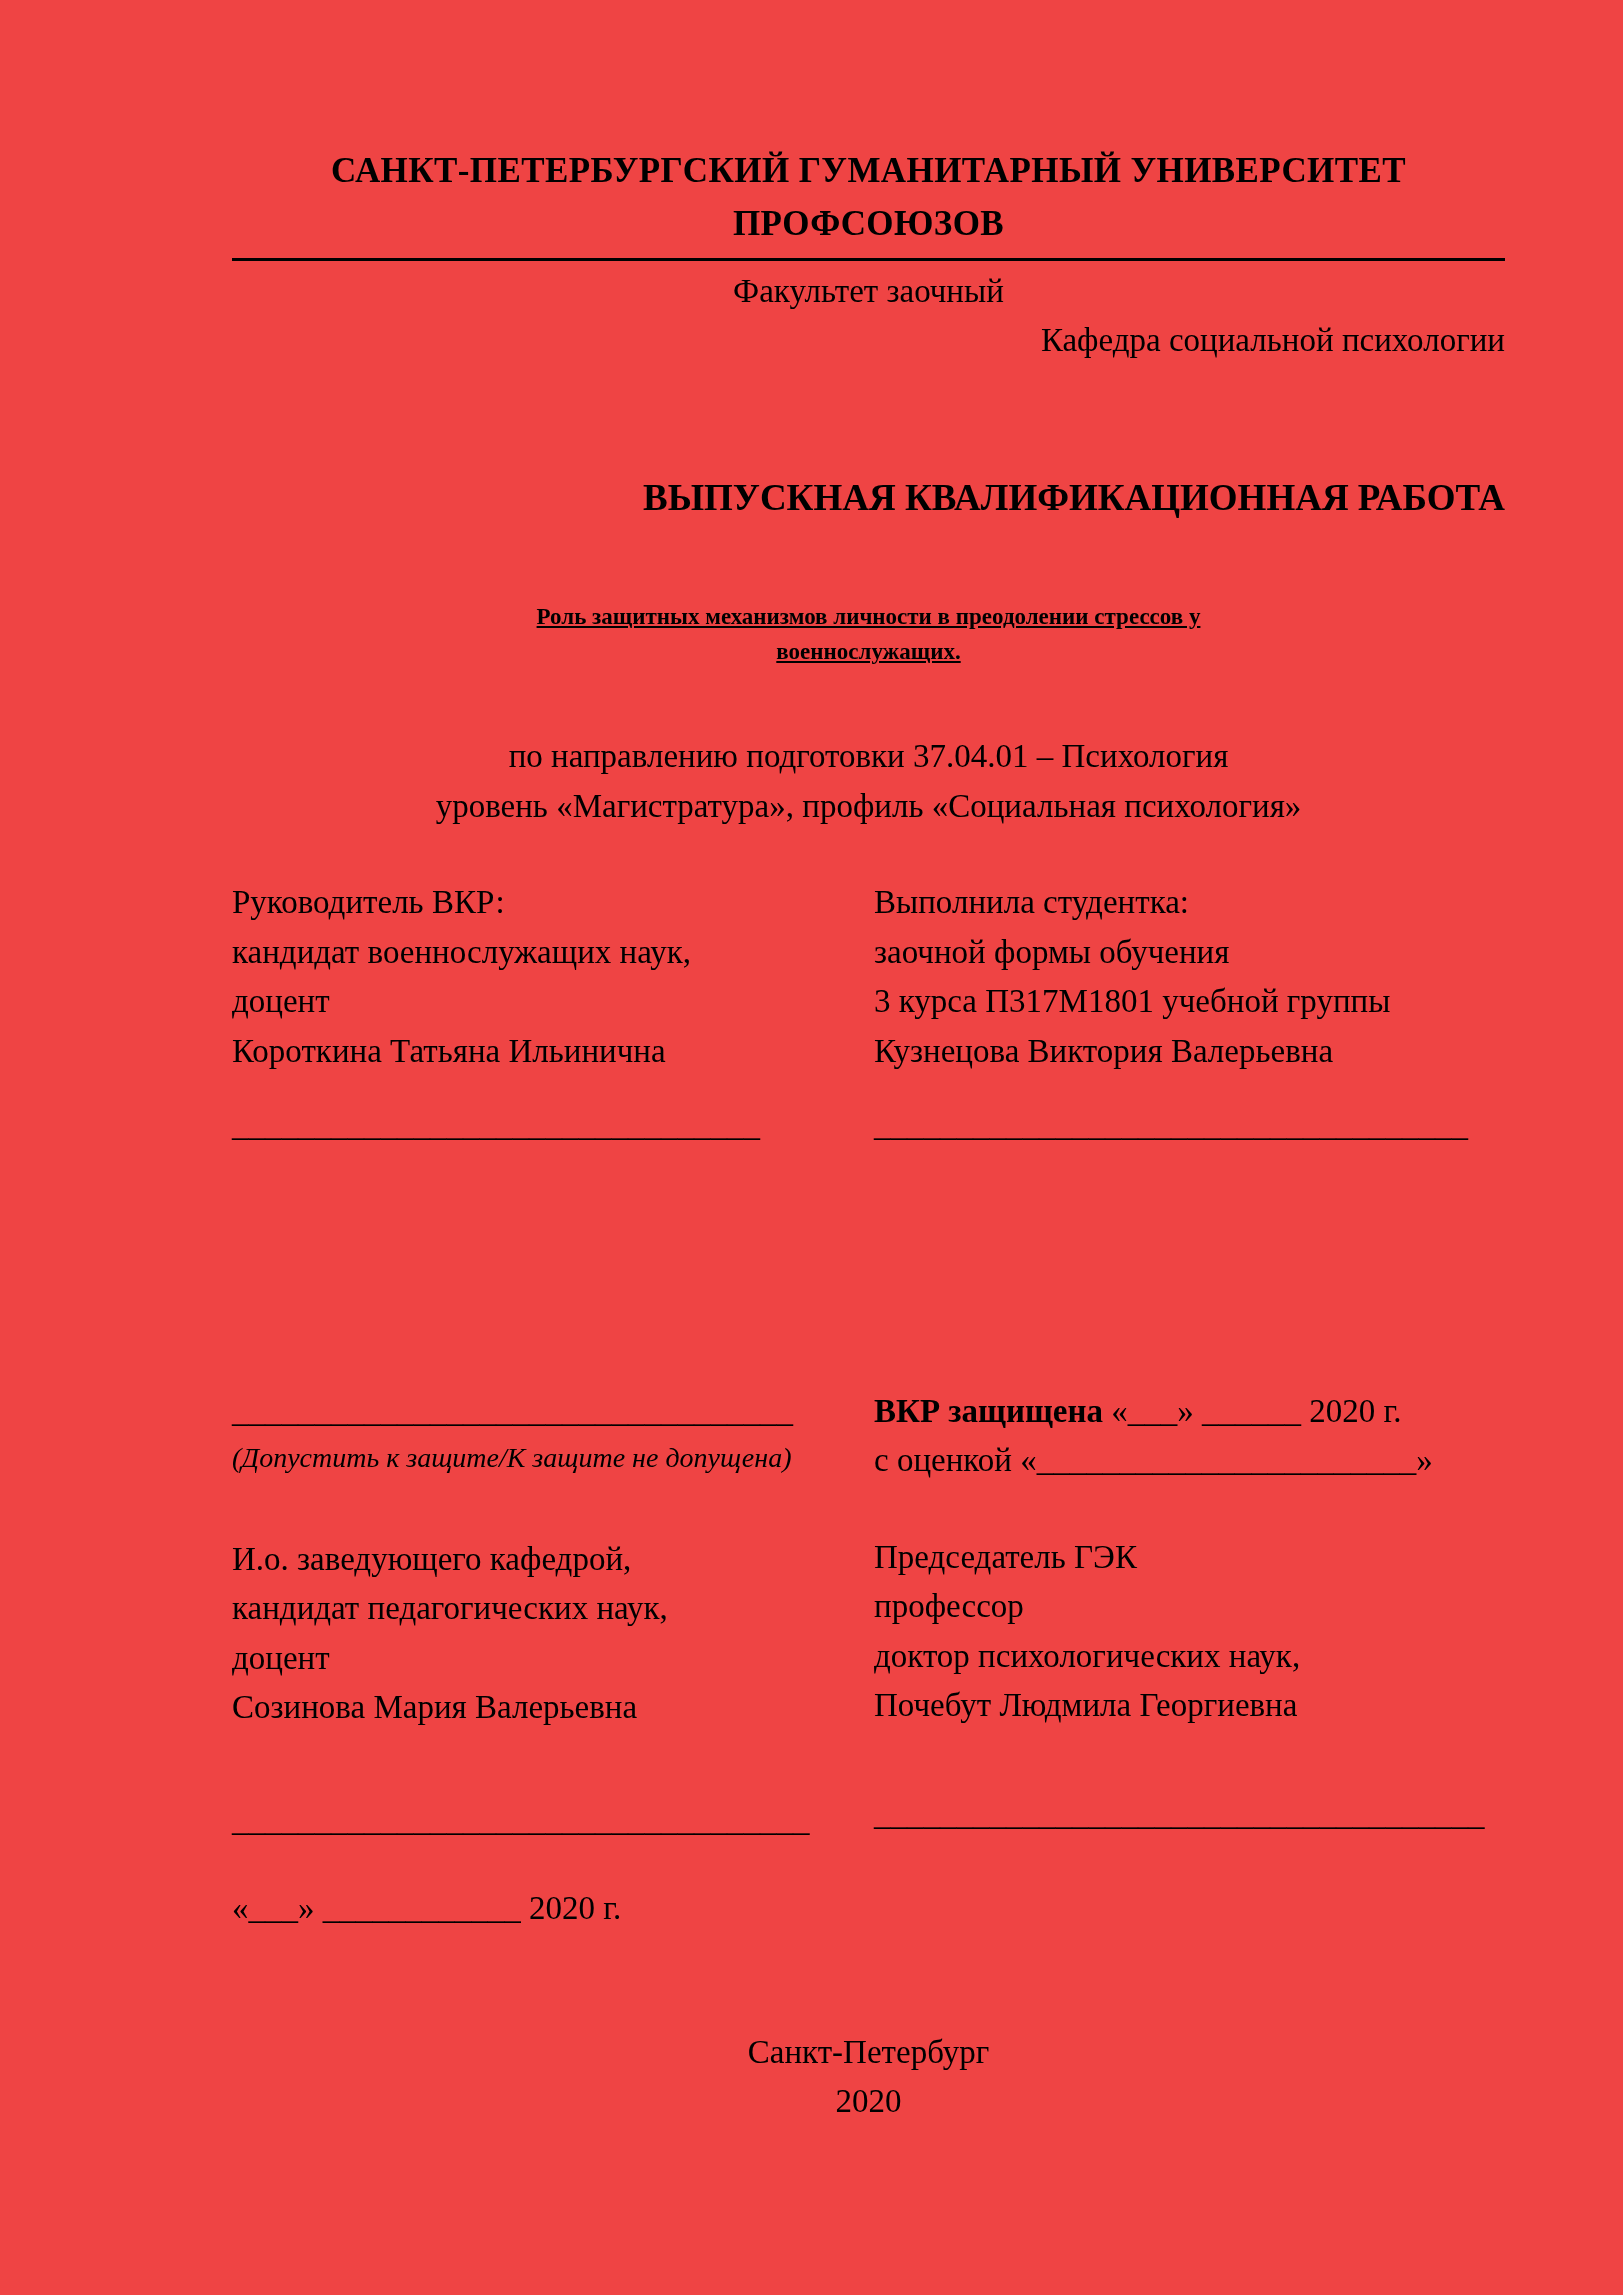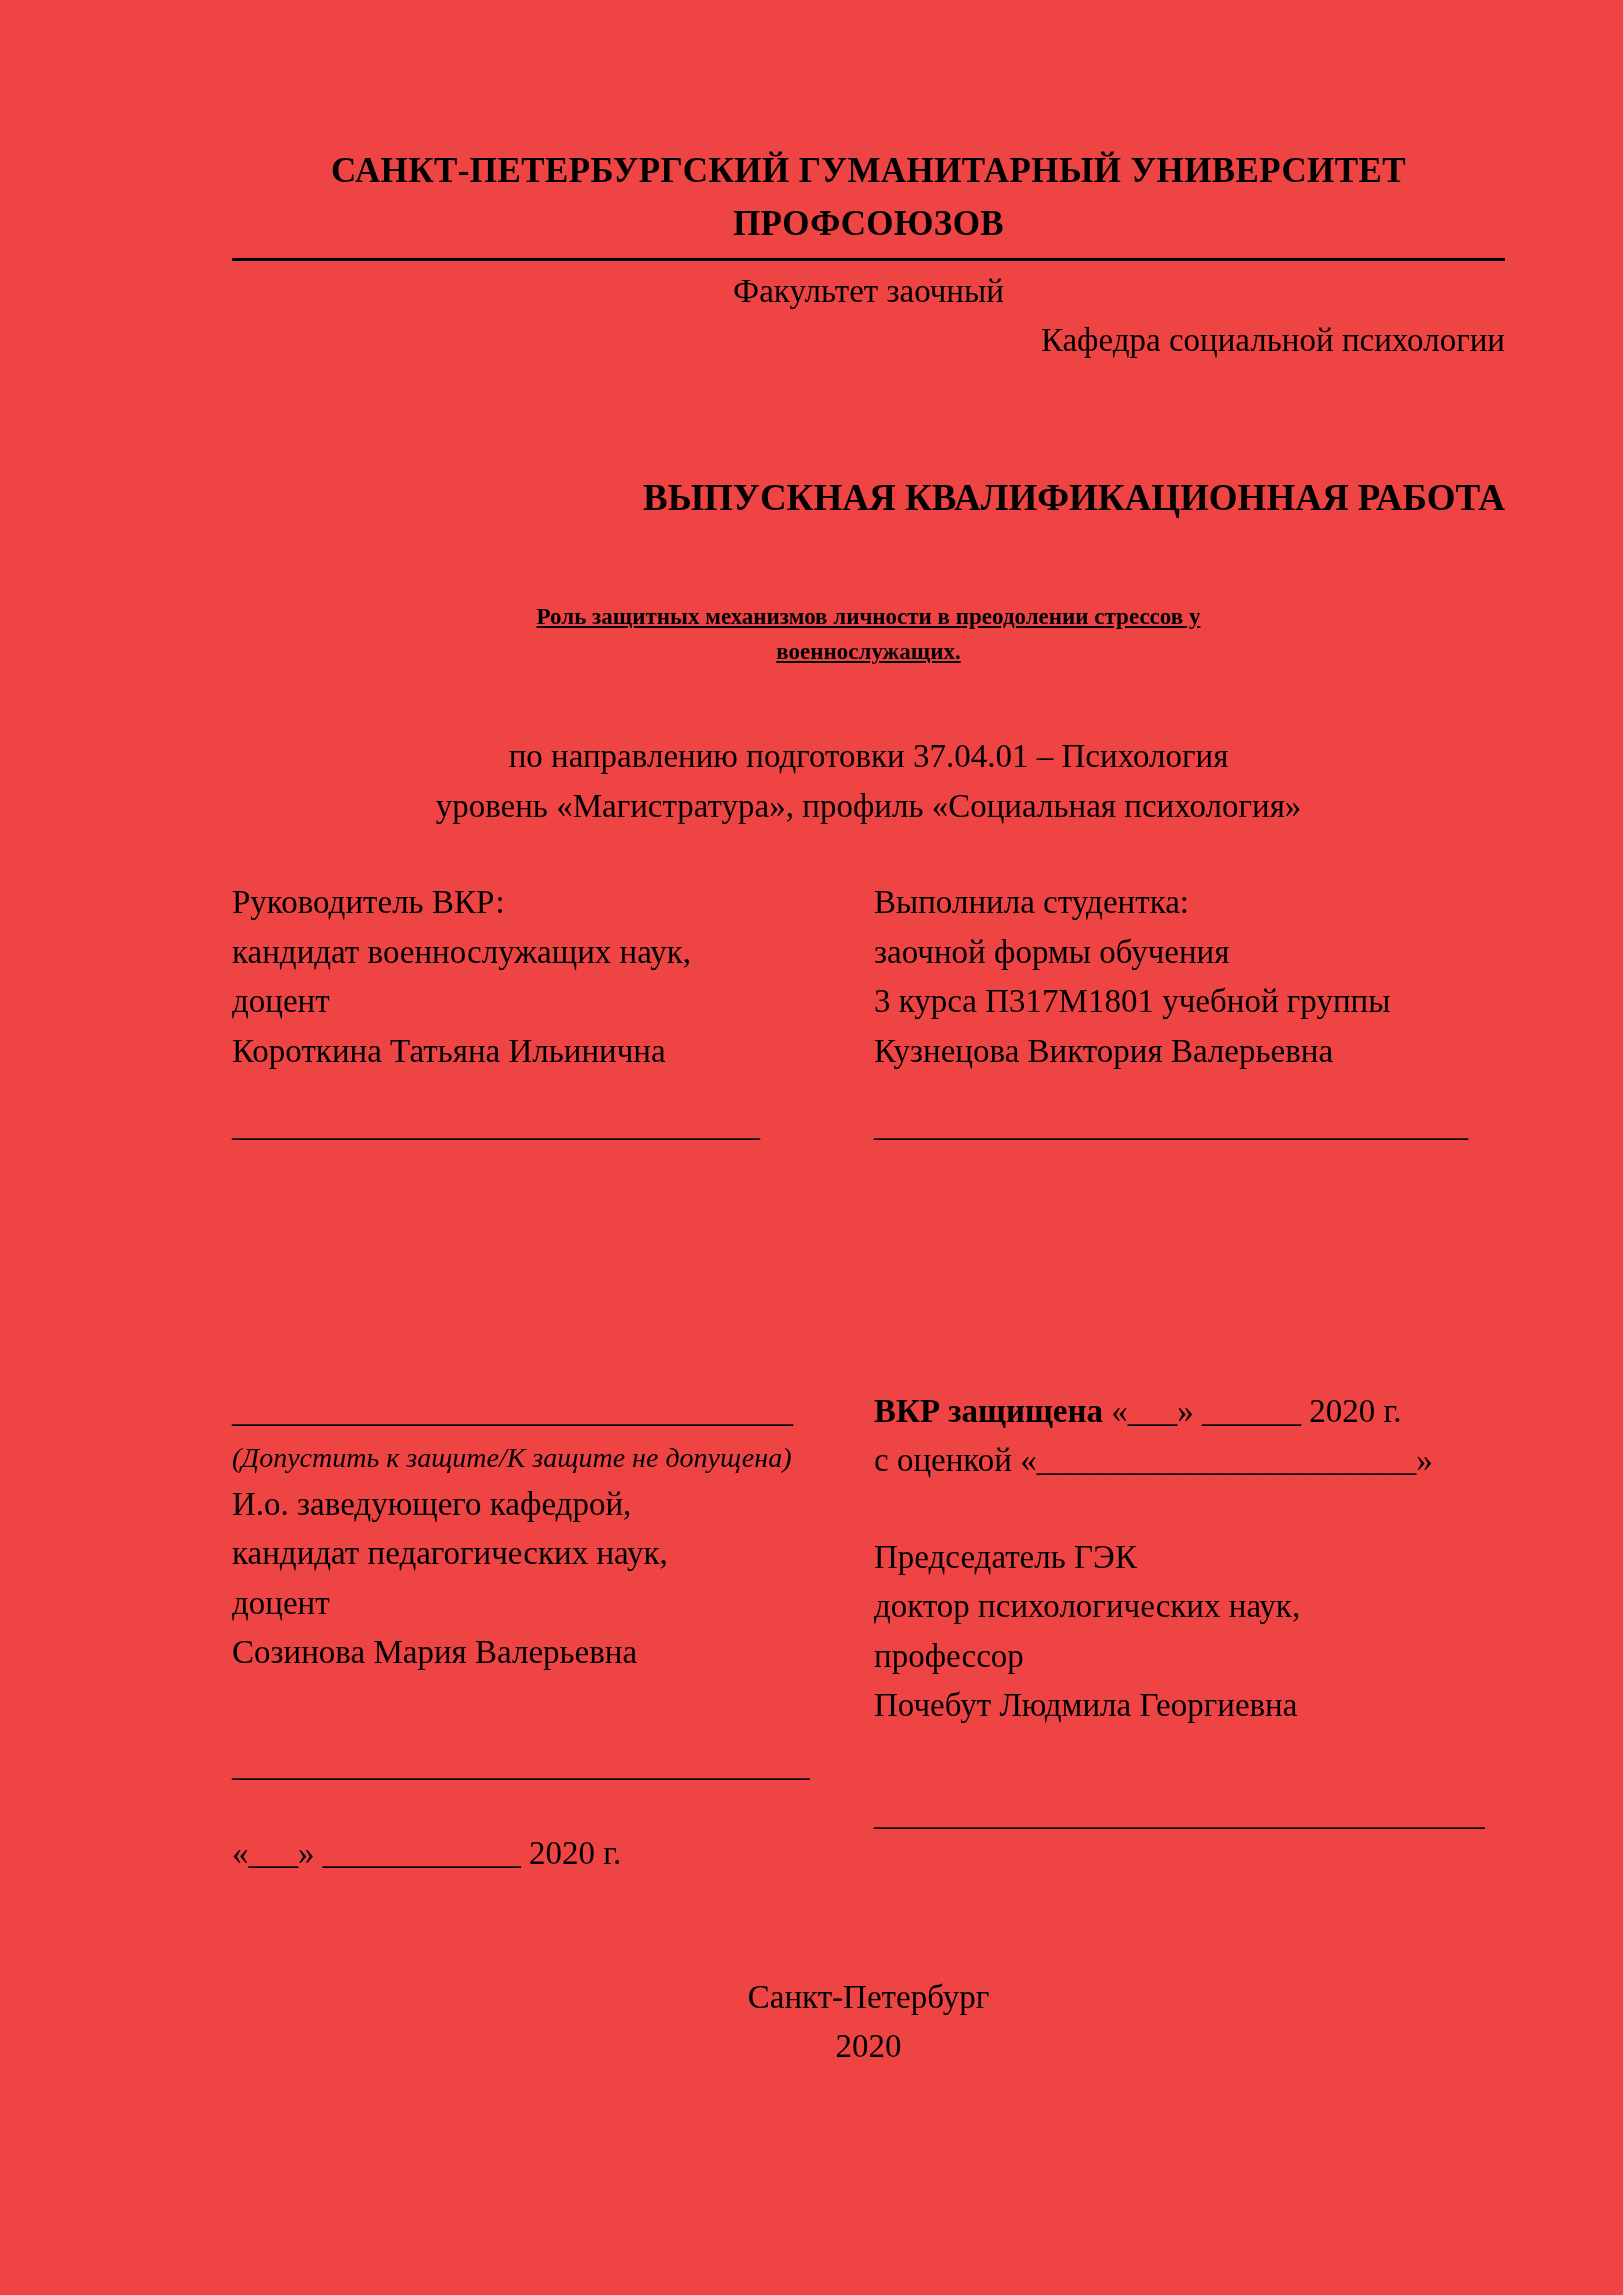--- a/index.html
+++ b/index.html
@@ -65,21 +65,21 @@
     white-space: nowrap;
     letter-spacing: 0;
   }
   .sig-line-tight { margin-top: 0; white-space: nowrap; }
   .note {
     font-style: italic;
     font-size: 28px;
     line-height: 1.55;
     white-space: nowrap;
   }
-  .block-gap-70 { }
+  .block-gap-70 { margin-top: 55px; }
   .block-gap-60 { margin-top: 47px; }
   .sig-line-b { margin-top: 63px; white-space: nowrap; }
   .sig-line-r { margin-top: 59px; white-space: nowrap; }
   .date-line { margin-top: 39px; white-space: nowrap; }
   .footer {
     text-align: center;
     margin-top: 94px;
   }
   .bold { font-weight: bold; }
   .line { white-space: nowrap; }
@@ -134,22 +134,22 @@
           <div class="line">Созинова Мария Валерьевна</div>
         </div>
         <div class="sig-line-b">___________________________________</div>
         <div class="date-line">«___» ____________ 2020 г.</div>
       </div>
       <div class="col-right">
         <div class="line"><span class="bold">ВКР защищена</span><span> «___» ______ 2020 г.</span></div>
         <div class="line">с оценкой «_______________________»</div>
         <div class="block-gap-60">
           <div class="line">Председатель ГЭК</div>
+          <div class="line">профессор</div>
           <div class="line">доктор психологических наук,</div>
-          <div class="line">профессор</div>
           <div class="line">Почебут Людмила Георгиевна</div>
         </div>
         <div class="sig-line-r">_____________________________________</div>
       </div>
     </div>
 
     <div class="footer">
       <div class="line">Санкт-Петербург</div>
       <div class="line">2020</div>
     </div>

